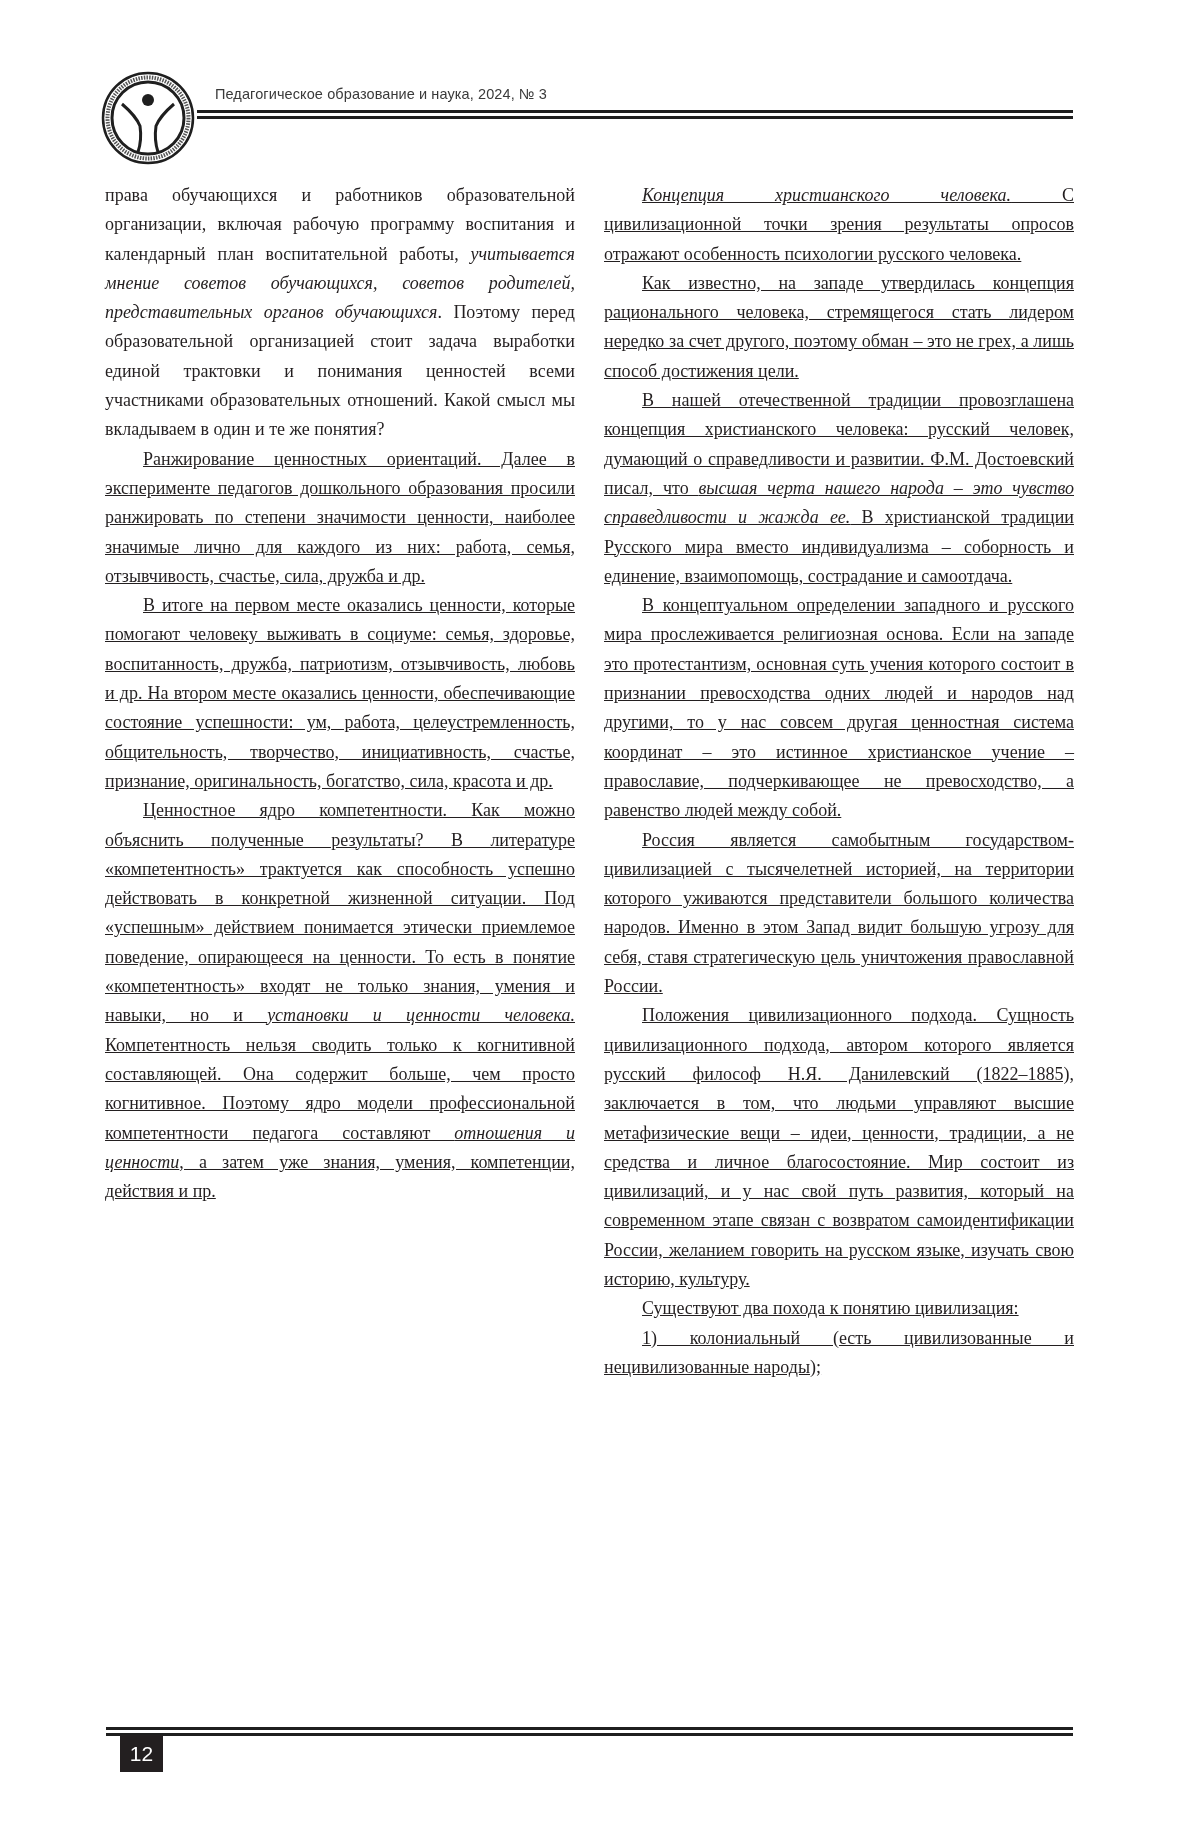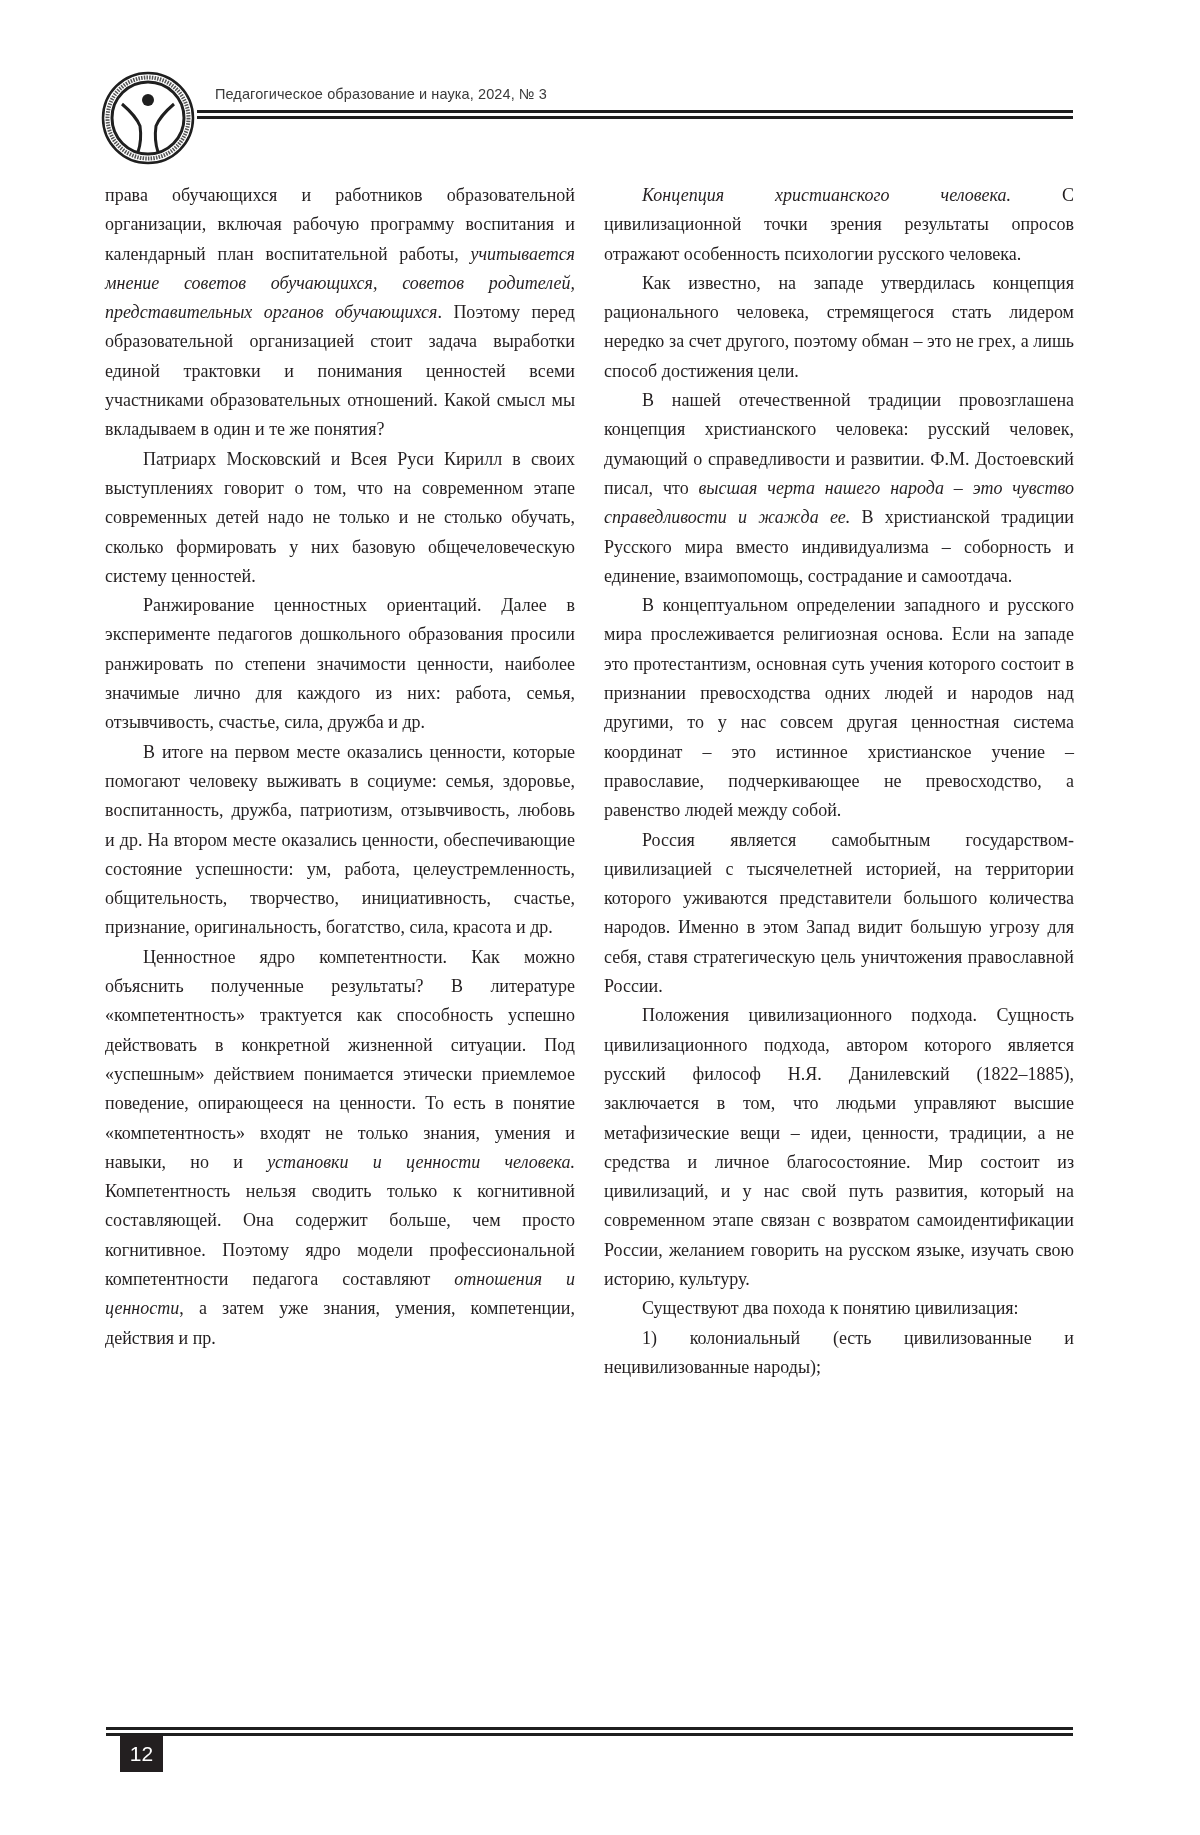--- a/index.html
+++ b/index.html
@@ -22,21 +22,21 @@
     display: flex; align-items: center; justify-content: center; margin-left: 14px;
   }
   .column {
     position: absolute; top: 181px; width: 470px;
     font-family: "Liberation Serif", serif; font-size: 18px; line-height: 29.3px;
     text-align: justify; hyphens: manual;
   }
   .col-left { left: 105px; }
   .col-right { left: 604px; }
   .column p { margin: 0; text-indent: 0; }
-  .column p.indent { text-indent: 38px; }
+  .column p.indent { text-indent: 38px; text-decoration: underline; }
   .column em { font-style: italic; }
 </style>
 </head>
 <body>
 
 <div class="logo">
   <svg width="96" height="96" viewBox="0 0 96 96">
     <circle cx="48" cy="48" r="45" fill="none" stroke="#1f1f1f" stroke-width="2.5"></circle>
     <circle cx="48" cy="48" r="36" fill="none" stroke="#1f1f1f" stroke-width="3"></circle>
     <circle cx="48" cy="48" r="40.5" fill="none" stroke="#555" stroke-width="4" stroke-dasharray="1.5 1.2"></circle>
@@ -44,21 +44,20 @@
     <path d="M22 34 Q36 46 40 56 Q42 70 38 82" fill="none" stroke="#1f1f1f" stroke-width="3"></path>
     <path d="M74 34 Q60 46 56 56 Q54 70 58 82" fill="none" stroke="#1f1f1f" stroke-width="3"></path>
   </svg>
 </div>
 <div class="header-title">Педагогическое образование и наука, 2024, № 3</div>
 <div class="rule header-rule-1"></div>
 <div class="rule header-rule-2"></div>
 
 <div class="column col-left" id="col-left">
     <p><span>права обучающихся и работников образовательной организации, включая рабочую программу воспитания и календарный план воспитательной работы, </span><em>учитывается мнение советов обучающихся, советов родителей, представительных органов обучающихся</em><span>. Поэтому перед образовательной организацией стоит задача выработки единой трактовки и понимания ценностей всеми участниками образовательных отношений. Какой смысл мы вкладываем в один и те же понятия?</span></p>
-    <p class="indent"><span>Патриарх Московский и Всея Руси Кирилл в своих выступлениях говорит о том, что на современном этапе современных детей надо не только и не столько обучать, сколько формировать у них базовую общечеловеческую систему ценностей.</span></p>
     <p class="indent"><span>Ранжирование ценностных ориентаций. Далее в эксперименте педагогов дошкольного образования просили ранжировать по степени значимости ценности, наиболее значимые лично для каждого из них: работа, семья, отзывчивость, счастье, сила, дружба и др.</span></p>
     <p class="indent"><span>В итоге на первом месте оказались ценности, которые помогают человеку выживать в социуме: семья, здоровье, воспитанность, дружба, патриотизм, отзывчивость, любовь и др. На втором месте оказались ценности, обеспечивающие состояние успешности: ум, работа, целеустремленность, общительность, творчество, инициативность, счастье, признание, оригинальность, богатство, сила, красота и др.</span></p>
     <p class="indent"><span>Ценностное ядро компетентности. Как можно объяснить полученные результаты? В литературе «компетентность» трактуется как способность успешно действовать в конкретной жизненной ситуации. Под «успешным» действием понимается этически приемлемое поведение, опирающееся на ценности. То есть в понятие «компетентность» входят не только знания, умения и навыки, но и </span><em>установки и ценности человека.</em><span> Компетентность нельзя сводить только к когнитивной составляющей. Она содержит больше, чем просто когнитивное. Поэтому ядро модели профессиональной компетентности педагога составляют </span><em>отношения и ценности</em><span>, а затем уже знания, умения, компетенции, действия и пр.</span></p>
   </div>
 <div class="column col-right" id="col-right">
     <p class="indent"><em>Концепция христианского человека.</em><span> С цивилизационной точки зрения результаты опросов отражают особенность психологии русского человека.</span></p>
     <p class="indent"><span>Как известно, на западе утвердилась концепция рационального человека, стремящегося стать лидером нередко за счет другого, поэтому обман – это не грех, а лишь способ достижения цели.</span></p>
     <p class="indent"><span>В нашей отечественной традиции провозглашена концепция христианского человека: русский человек, думающий о справедливости и развитии. Ф.М. Достоевский писал, что </span><em>высшая черта нашего народа – это чувство справедливости и жажда ее.</em><span> В христианской традиции Русского мира вместо индивидуализма – соборность и единение, взаимопомощь, сострадание и самоотдача.</span></p>
     <p class="indent"><span>В концептуальном определении западного и русского мира прослеживается религиозная основа. Если на западе это протестантизм, основная суть учения которого состоит в признании превосходства одних людей и народов над другими, то у нас совсем другая ценностная система координат – это истинное христианское учение – православие, подчеркивающее не превосходство, а равенство людей между собой.</span></p>
     <p class="indent"><span>Россия является самобытным государством-цивилизацией с тысячелетней историей, на территории которого уживаются представители большого количества народов. Именно в этом Запад видит большую угрозу для себя, ставя стратегическую цель уничтожения православной России.</span></p>

